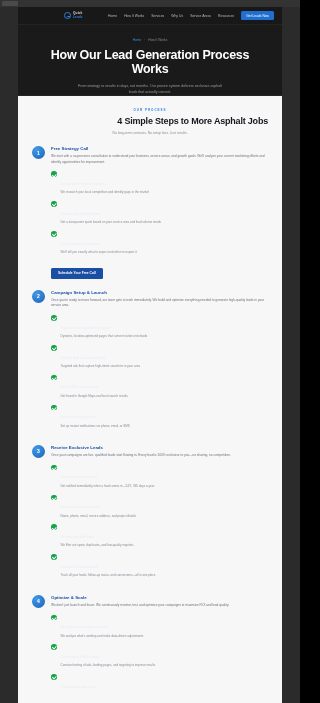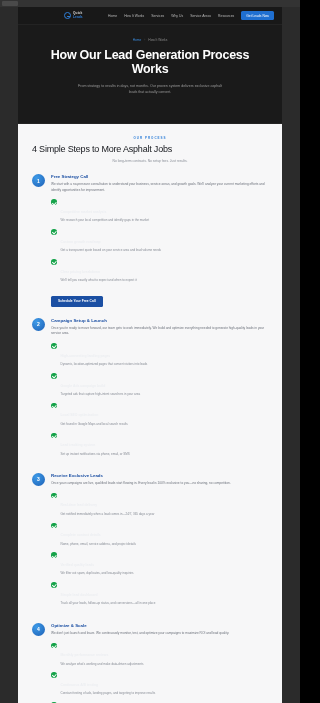--- a/index.html
+++ b/index.html
@@ -48,42 +48,42 @@
   .logo-bot { font-size: 3.2px; color: #2f7fd8; font-weight: bold; letter-spacing: .1px; }
   .nav-links { display: flex; gap: 7px; margin-left: auto; align-items: center; }
   .nav-link { font-size: 3.4px; color: #b9b9b9; white-space: nowrap; }
   .nav-cta {
     background: #1f6fd0; color: #fff; font-size: 3.3px;
     padding: 2.5px 5px; border-radius: 1.5px; white-space: nowrap;
   }
 
   
   .hero {
-    background: #1a1a1a; padding: 13px 14px 28px;
+    background: #1a1a1a; padding: 13px 14px 0;
     text-align: center; border-bottom: 1px solid #242424;
   }
   .crumbs { display: flex; justify-content: center; gap: 3px; font-size: 3.2px; margin-bottom: 6px; }
   .crumb-home { color: #3b8de0; }
   .crumb-sep { color: #555; }
   .crumb-cur { color: #8a8a8a; }
   .hero h1 {
     font-size: 12.5px; color: #fff; font-weight: bold;
     letter-spacing: -.25px; line-height: 1.15; margin-bottom: 6px;
   }
   .hero p { font-size: 3.6px; color: #9a9a9a; line-height: 1.75; max-width: 150px; margin: 0 auto; }
 
   
   .steps-sec { background: #f7f7f8; padding: 12px 14px 14px; }
   .eyebrow {
     font-size: 3px; color: #2f7fd8; font-weight: bold;
     letter-spacing: 1px; text-align: center; margin-bottom: 4px;
   }
   .sec-title {
-    font-size: 9px; color: #16181d; font-weight: normal;
-    text-align: left; letter-spacing: -.2px; line-height: 1.2;
+    font-size: 9px; color: #16181d; font-weight: bold;
+    text-align: right; letter-spacing: -.2px; line-height: 1.2;
   }
   .sec-sub { font-size: 3.3px; color: #8a8f98; text-align: center; margin-top: 4px; margin-bottom: 11px; }
 
   .step { display: flex; gap: 6px; margin-bottom: 11px; }
   .step-badge {
     flex: 0 0 auto; width: 13px; height: 13px; border-radius: 50%;
     background: radial-gradient(circle at 35% 30%, #3e9be8, #1d5fb5);
     color: #fff; font-size: 5px; font-weight: bold;
     display: flex; align-items: center; justify-content: center;
   }

